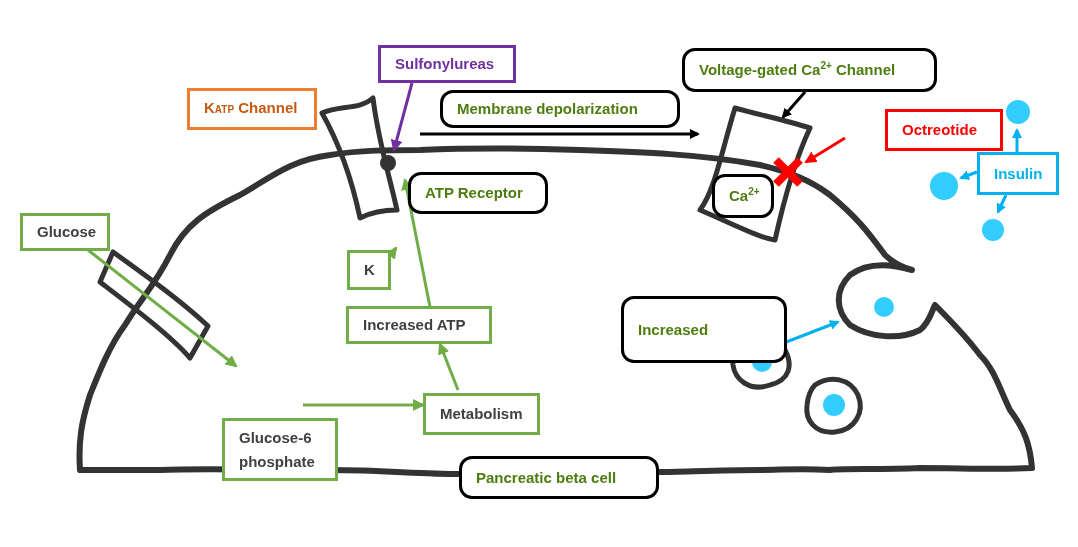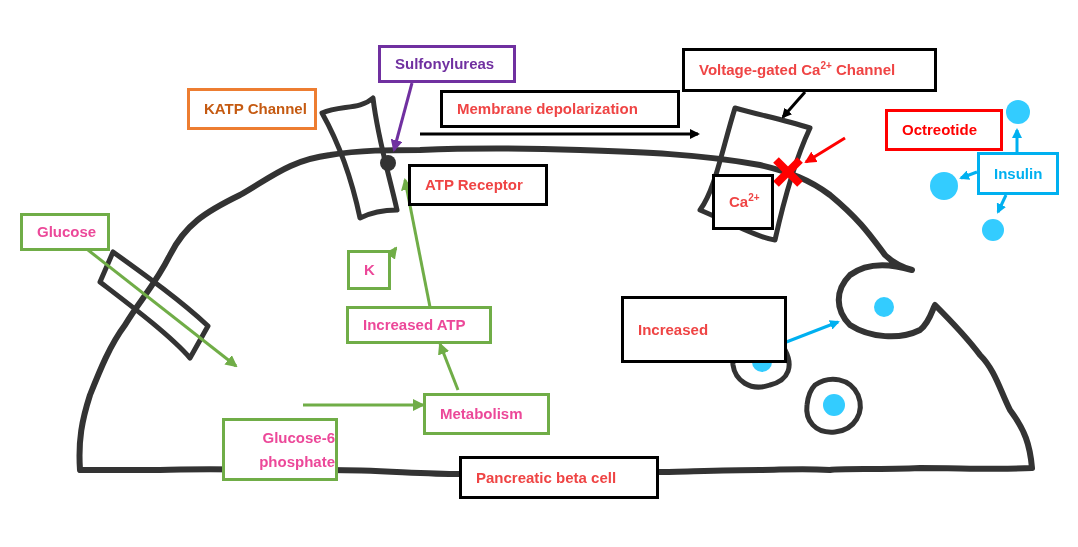--- a/index.html
+++ b/index.html
@@ -2,29 +2,29 @@
 <html><head>
 <meta charset="utf-8">
 <style>
   html, body { margin: 0; padding: 0; background: #ffffff; }
   body { width: 1078px; height: 547px; position: relative; overflow: hidden;
          font-family: "Liberation Sans", "DejaVu Sans", sans-serif; }
   svg.canvas { position: absolute; left: 0; top: 0; width: 1078px; height: 547px; }
   .box { position: absolute; box-sizing: border-box; background: #fff;
          border: 3px solid #15803d; font-weight: bold; font-size: 15px;
          display: flex; align-items: center; padding-left: 14px; line-height: 24px; }
-  .box.black { border-color: #000; color: #ef4444; }
-  .box.green { border-color: #70ad47; color: #ec4899; }
+  .box.black { border-color: #000; color: #4d7c0f; border-radius: 13px; }
+  .box.green { border-color: #70ad47; color: #404040; }
   .box.orange { border-color: #ed7d31; color: #c55a11; }
   .box.purple { border-color: #7030a0; color: #7030a0; }
   .box.red { border-color: #ff0000; color: #ff0000; }
   .box.blue { border-color: #00b0f0; color: #00b0f0; }
   .box.multi { flex-direction: column; align-items: flex-start; justify-content: center; margin-top: 43px; }
   sup { font-size: 10px; line-height: 0; vertical-align: 6px; }
-  .sub { font-size: 15px; }
+  .sub { font-size: 10px; }
 </style>
 </head>
 <body>
 
 <svg class="canvas" viewBox="0 0 1078 547">
   <defs>
     <marker id="ah-black" markerWidth="10" markerHeight="10" refX="8" refY="5" orient="auto" markerUnits="userSpaceOnUse">
       <path d="M0,0 L10,5 L0,10 z" fill="#000"></path>
     </marker>
     <marker id="ah-green" markerWidth="12" markerHeight="12" refX="10" refY="6" orient="auto" markerUnits="userSpaceOnUse">
@@ -112,48 +112,48 @@
 </div>
 
 <div class="box red" style="left:845px; top:109px; width:118px; height:42px;margin-left:40px;">
   <span>Octreotide</span>
 </div>
 
 <div class="box blue" style="left:977px; top:152px; width:82px; height:43px;">
   <span>Insulin</span>
 </div>
 
-<div class="box black" style="left:408px; top:164px; width:140px; height:42px;">
+<div class="box black" style="left:408px; top:172px; width:140px; height:42px;">
   <span>ATP Receptor</span>
 </div>
 
-<div class="box black" style="left:712px; top:174px; width:62px; height:56px;">
+<div class="box black" style="left:712px; top:174px; width:62px; height:44px;">
   <span><span>Ca</span><sup>2+</sup></span>
 </div>
 
 <div class="box green" style="left:20px; top:213px; width:90px; height:38px;">
   <span>Glucose</span>
 </div>
 
 <div class="box green" style="left:347px; top:250px; width:44px; height:40px;">
   <span>K</span>
 </div>
 
 <div class="box green" style="left:346px; top:306px; width:146px; height:38px;text-align:center;">
   <span>Increased ATP</span>
 </div>
 
 <div class="box black multi" style="left:621px; top:253px; width:166px; height:67px;">
   <span>Increased</span>
 </div>
 
-<div class="box green multi" style="left:222px; top:375px; width:116px; height:63px;align-items:flex-end;">
+<div class="box green multi" style="left:222px; top:375px; width:116px; height:63px;">
   <span>Glucose-6</span>
   <span>phosphate</span>
 </div>
 
-<div class="box green" style="left:423px; top:393px; width:127px; height:42px;">
+<div class="box green" style="left:423px; top:393px; width:117px; height:42px;">
   <span>Metabolism</span>
 </div>
 
 <div class="box black" style="left:459px; top:456px; width:200px; height:43px;">
   <span>Pancreatic beta cell</span>
 </div>
 
 </body></html>

